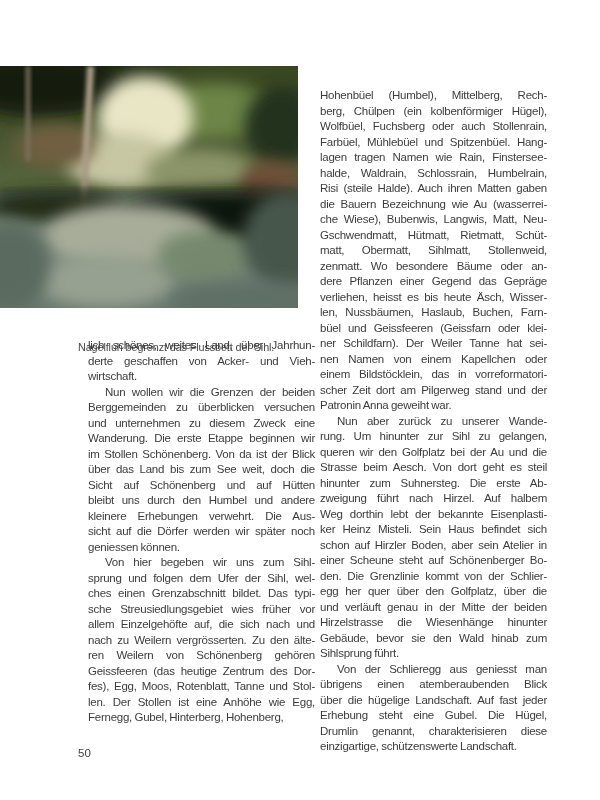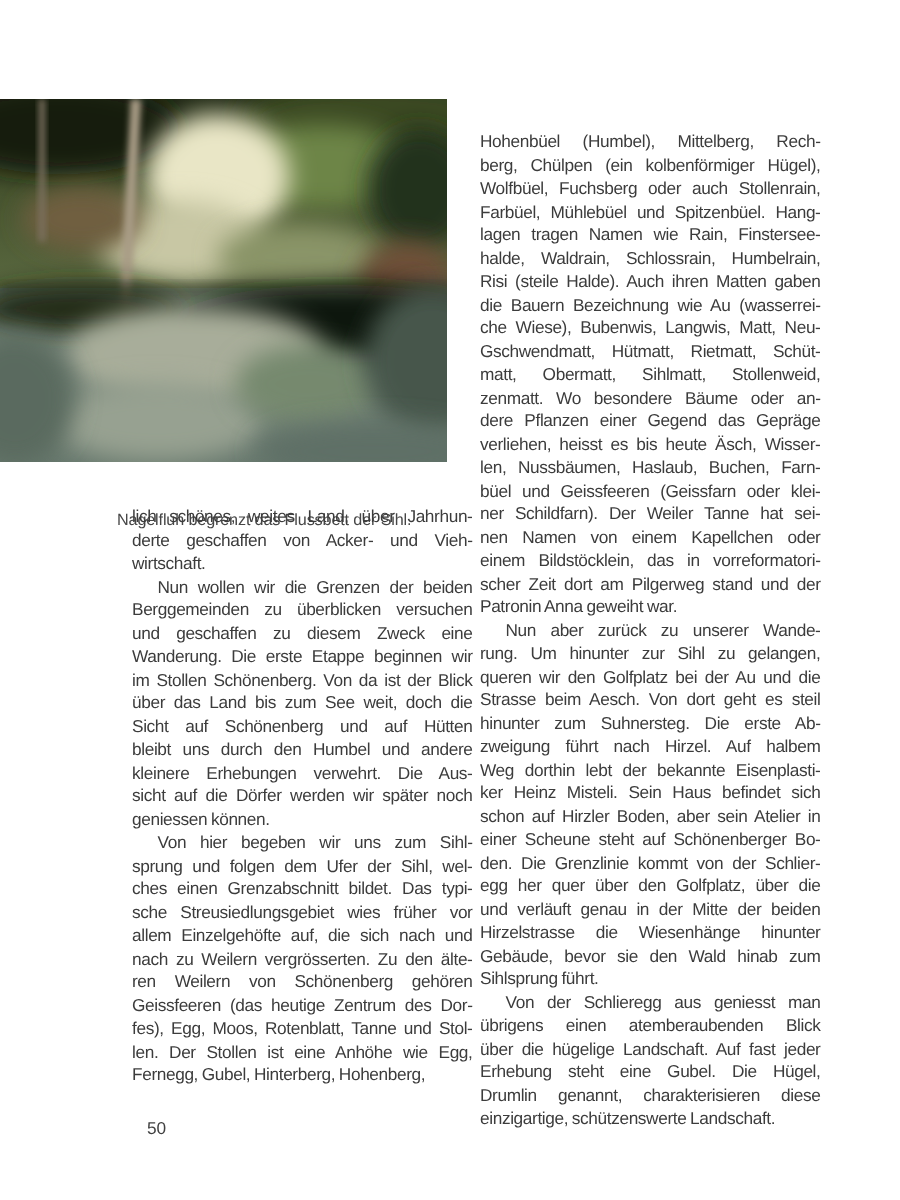--- a/index.html
+++ b/index.html
@@ -52,21 +52,20 @@
     text-align-last: justify;
   }
   .line.last { text-align-last: left; }
   .line.indent { text-indent: 17px; }
   .page-number {
     position: absolute;
     left: 78px;
     top: 747px;
     font-size: 11.5px;
     color: #3f3f3f;
-    margin-left: 20px;
   }
 </style>
 </head>
 <body>
 
 <div class="page">
 
   <figure class="photo-wrap">
     <svg width="298" height="242" viewBox="0 0 298 242" xmlns="http://www.w3.org/2000/svg" role="img">
       <defs>
@@ -125,21 +124,21 @@
   </figure>
 
   <div class="caption">Nagelfluh begrenzt das Flussbett der Sihl.</div>
 
   <div class="col col-left">
       <div class="line">lich schönes, weites Land, über Jahrhun-</div>
       <div class="line">derte geschaffen von Acker- und Vieh-</div>
       <div class="line last">wirtschaft.</div>
       <div class="line indent">Nun wollen wir die Grenzen der beiden</div>
       <div class="line">Berggemeinden zu überblicken versuchen</div>
-      <div class="line">und geschaffen zu diesem Zweck eine</div>
+      <div class="line">und unternehmen zu diesem Zweck eine</div>
       <div class="line">Wanderung. Die erste Etappe beginnen wir</div>
       <div class="line">im Stollen Schönenberg. Von da ist der Blick</div>
       <div class="line">über das Land bis zum See weit, doch die</div>
       <div class="line">Sicht auf Schönenberg und auf Hütten</div>
       <div class="line">bleibt uns durch den Humbel und andere</div>
       <div class="line">kleinere Erhebungen verwehrt. Die Aus-</div>
       <div class="line">sicht auf die Dörfer werden wir später noch</div>
       <div class="line last">geniessen können.</div>
       <div class="line indent">Von hier begeben wir uns zum Sihl-</div>
       <div class="line">sprung und folgen dem Ufer der Sihl, wel-</div>

